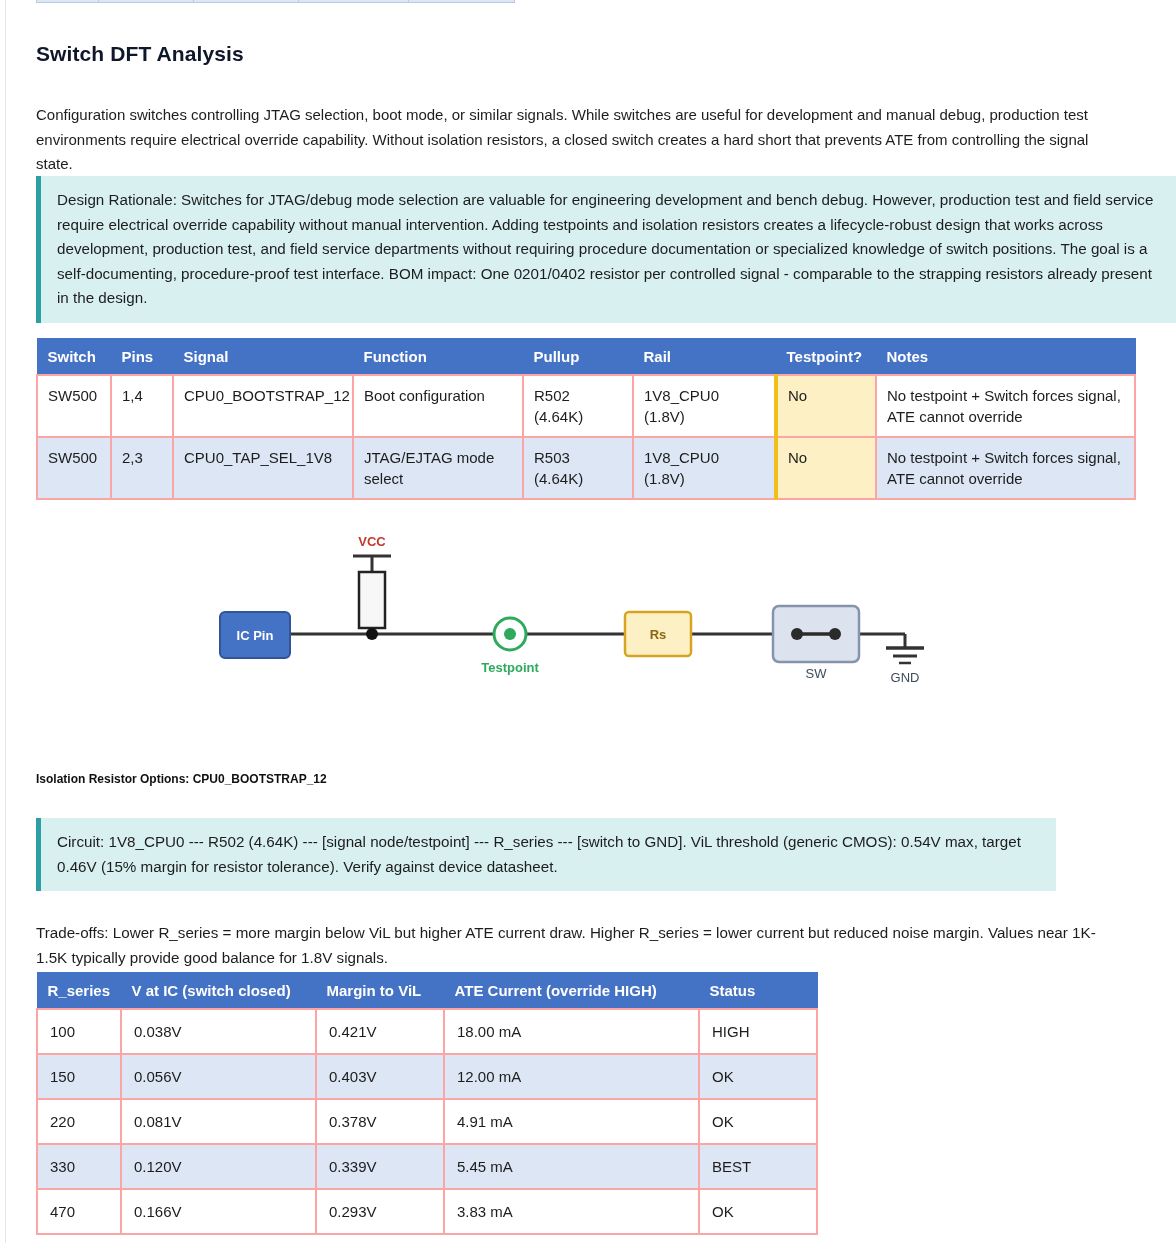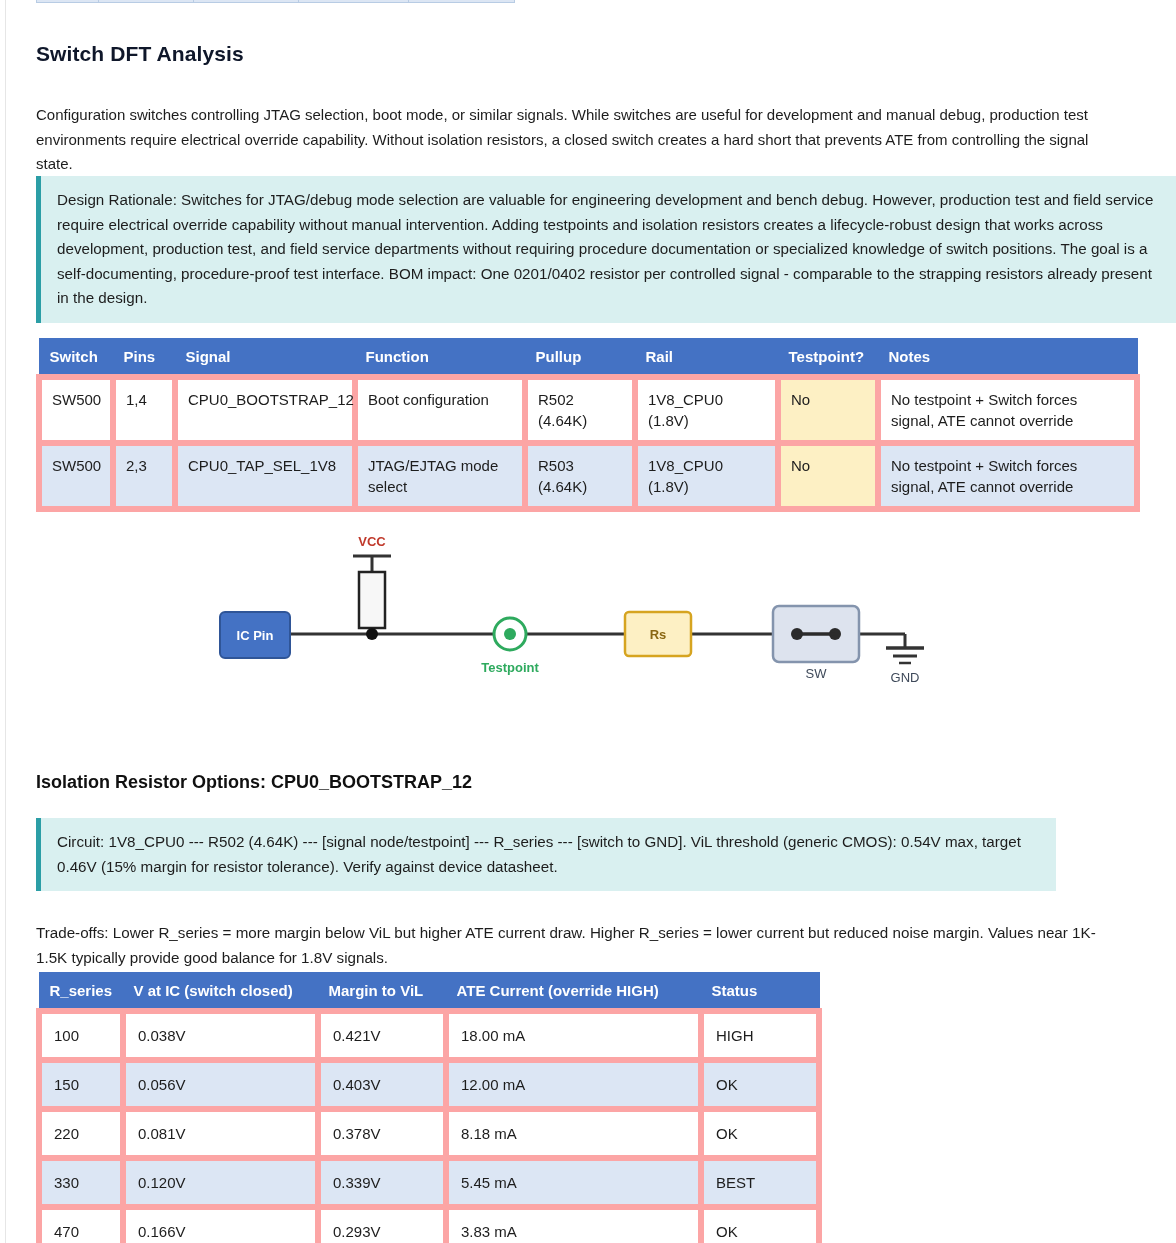--- a/index.html
+++ b/index.html
@@ -89,21 +89,21 @@
     font-weight: bold;
     text-align: left;
     padding: 9px 10px;
     border: 1px solid #4472c4;
     vertical-align: middle;
   }
   table.grid td {
     font-size: 15px;
     color: #1d1d1d;
     padding: 9px 10px;
-    border: 6px solid #fca5a5;
+    border: 2px solid #fca5a5;
     vertical-align: top;
     line-height: 21px;
   }
   table.grid tr.alt td { background: #dce6f4; }
   table.grid tr.plain td { background: #ffffff; }
   td.flag {
     background: #fdf0c4 !important;
     border-left: 4px solid #f2bf1a !important;
   }
 
@@ -139,21 +139,21 @@
     font-size: 17px;
     font-style: italic;
     color: #8795ab;
     margin-top: 8px;
   }
 
   
   .subhead {
     position: absolute;
     left: 36px; top: 772px;
-    font-size: 18px;
+    font-size: 12px;
     font-weight: bold;
     color: #101010;
     text-align: right;
   }
   .tradeoffs {
     position: absolute;
     left: 36px; top: 906px;
     width: 1090px;
     font-size: 15.2px;
     line-height: 24.5px;
@@ -305,21 +305,21 @@
         <td>150</td>
         <td>0.056V</td>
         <td>0.403V</td>
         <td>12.00 mA</td>
         <td>OK</td>
       </tr>
       <tr class="plain">
         <td>220</td>
         <td>0.081V</td>
         <td>0.378V</td>
-        <td>8.18 mA</td>
+        <td>4.91 mA</td>
         <td>OK</td>
       </tr>
       <tr class="alt">
         <td>330</td>
         <td>0.120V</td>
         <td>0.339V</td>
         <td>5.45 mA</td>
         <td>BEST</td>
       </tr>
       <tr class="plain">

